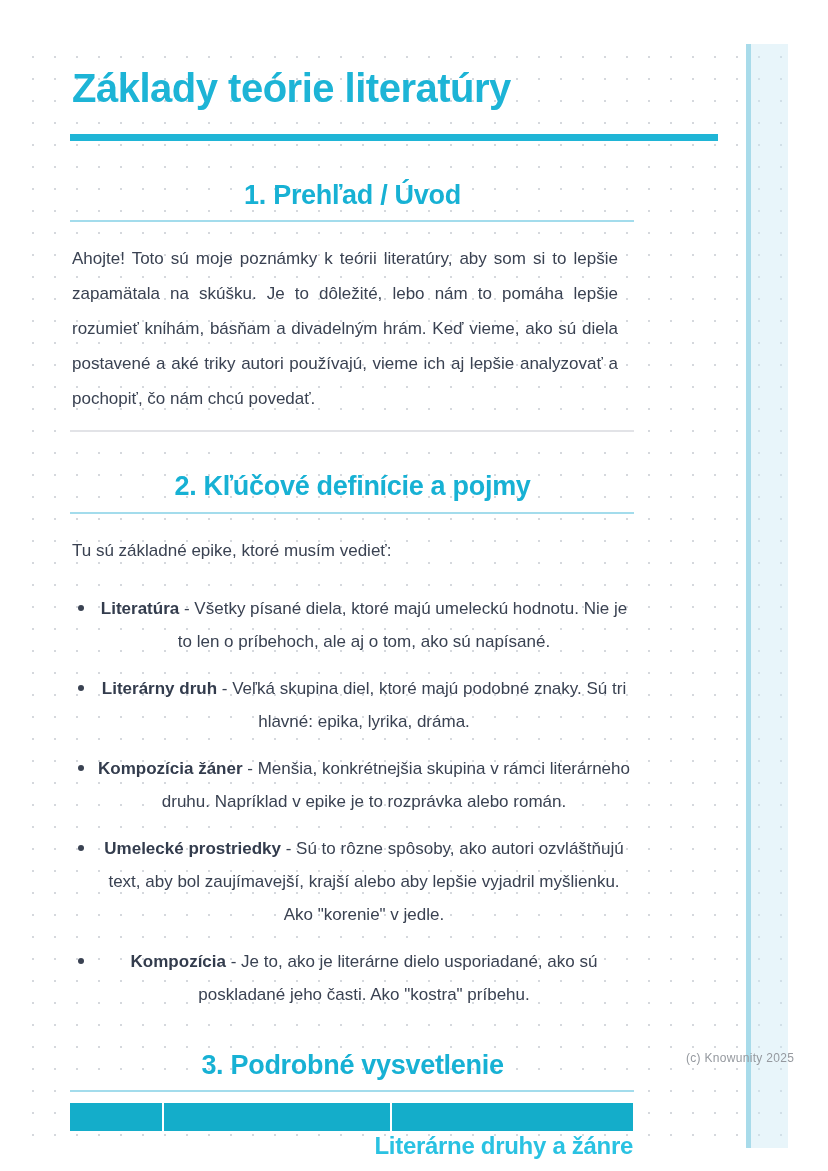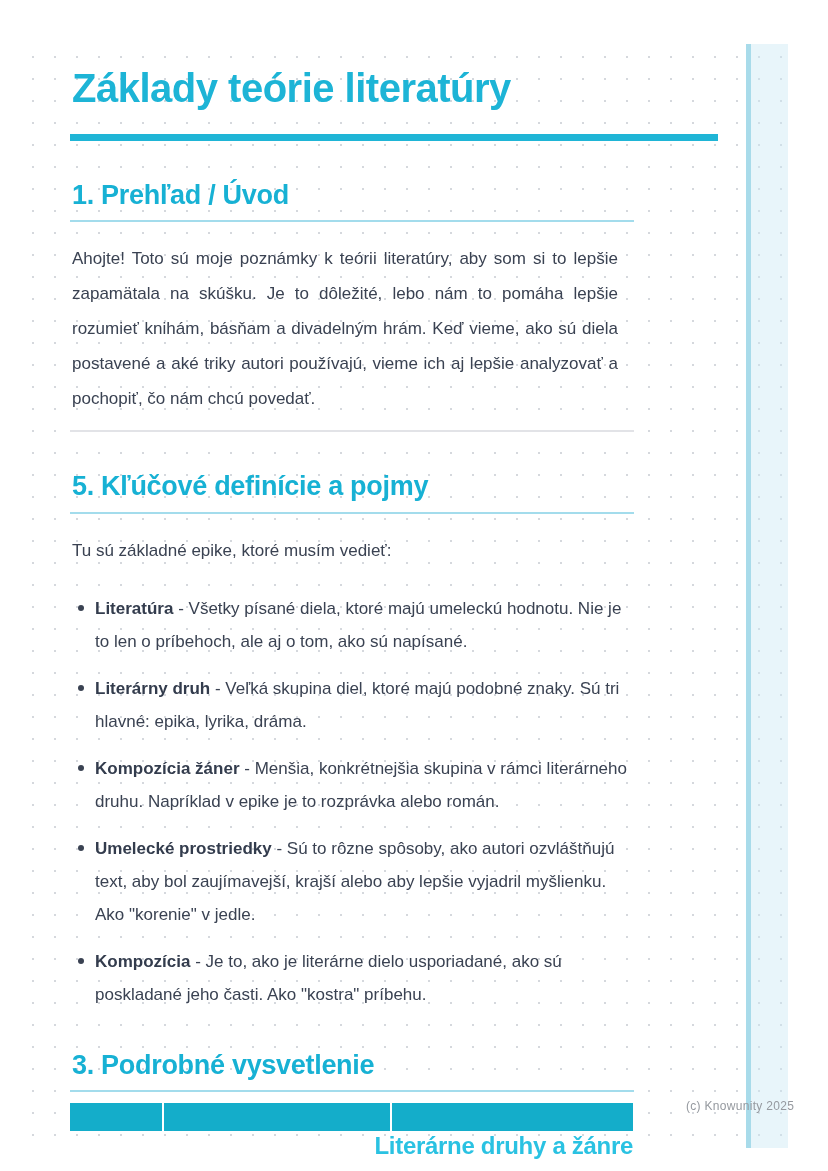--- a/index.html
+++ b/index.html
@@ -50,20 +50,21 @@
     background: #1fb5d6;
     margin: 22px 0 0 -2px;
   }
   h2.section {
     margin: 38px 0 0 0;
     font-size: 27px;
     line-height: 1.2;
     font-weight: 800;
     letter-spacing: -0.3px;
     color: #17b1d4;
+    text-align: center;
   }
   .rule-thin {
     width: 564px; height: 2px;
     background: #a3dcec;
     margin: 9px 0 0 -2px;
   }
   p.body {
     margin: 19px 15px 0 0;
     font-size: 17px;
     line-height: 35px;
@@ -78,20 +79,21 @@
     list-style: none;
     margin: 24px 0 0 0;
     padding: 0;
   }
   ul.bullets li {
     position: relative;
     padding-left: 23px;
     font-size: 17px;
     line-height: 33px;
     margin: 8px 0 14px 0;
+    text-align: center;
   }
   .bullet-dot {
     position: absolute;
     left: 6px; top: 13px;
     width: 6px; height: 6px;
     border-radius: 50%;
     background: #3a4252;
   }
   .term { font-weight: 700; color: #333c4d; }
   h3.subsection {
@@ -109,21 +111,21 @@
     width: 563px; height: 28px;
     display: flex;
     gap: 2px;
   }
   .table-bar .seg { background: #14adca; height: 100%; }
   .seg1 { width: 92px; }
   .seg2 { width: 226px; }
   .seg3 { flex: 1; }
   .watermark {
     position: absolute;
-    left: 686px; top: 1099px;
+    left: 686px; top: 1051px;
     font-size: 12px;
     color: #95999f;
     letter-spacing: 0.3px;
   }
 </style>
 </head>
 <body>
 
 <div class="page">
   <div class="dots"></div>
@@ -133,21 +135,21 @@
   <div class="content">
     <h1 class="title">Základy teórie literatúry</h1>
     <div class="rule-thick"></div>
 
     <h2 class="section">1. Prehľad / Úvod</h2>
     <div class="rule-thin"></div>
     <p class="body justify">Ahojte! Toto sú moje poznámky k teórii literatúry, aby som si to lepšie zapamätala na skúšku. Je to dôležité, lebo nám to pomáha lepšie rozumieť knihám, básňam a divadelným hrám. Keď vieme, ako sú diela postavené a aké triky autori používajú, vieme ich aj lepšie analyzovať a pochopiť, čo nám chcú povedať.</p>
 
     <div class="divider"></div>
 
-    <h2 class="section">5. Kľúčové definície a pojmy</h2>
+    <h2 class="section">2. Kľúčové definície a pojmy</h2>
     <div class="rule-thin"></div>
     <p class="body">Tu sú základné epike, ktoré musím vedieť:</p>
 
     <ul class="bullets">
       <li>
         <span class="bullet-dot"></span>
         <span class="term">Literatúra</span>
         <span>- Všetky písané diela, ktoré majú umeleckú hodnotu. Nie je to len o príbehoch, ale aj o tom, ako sú napísané.</span>
       </li>
       <li>

